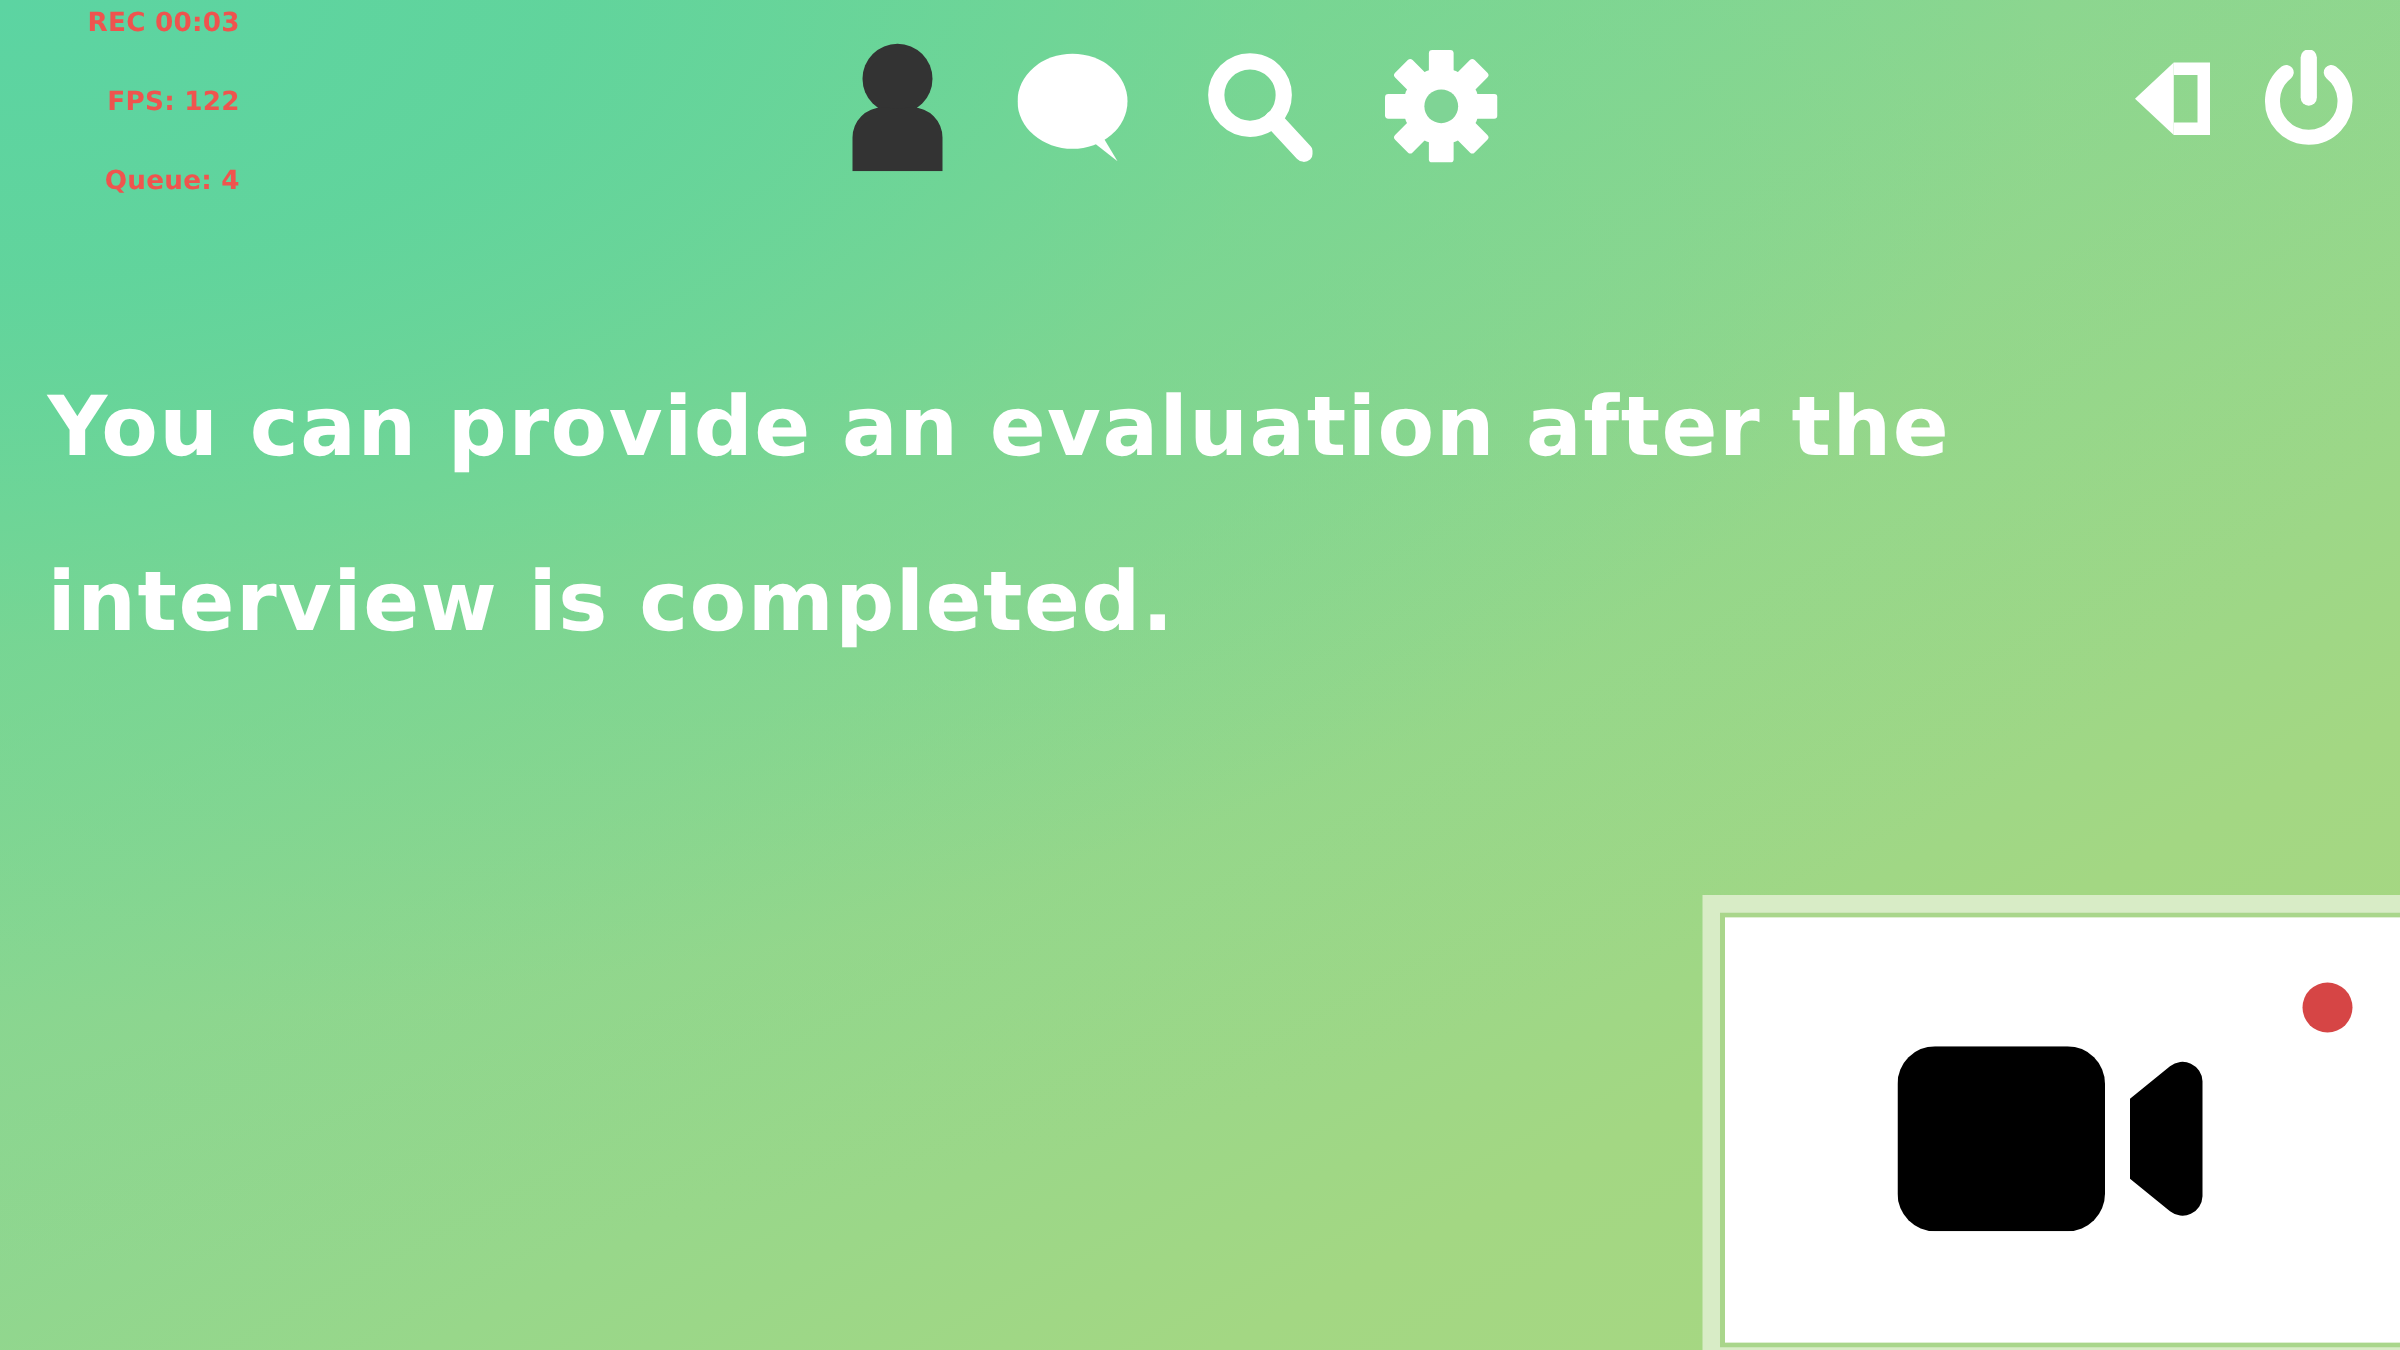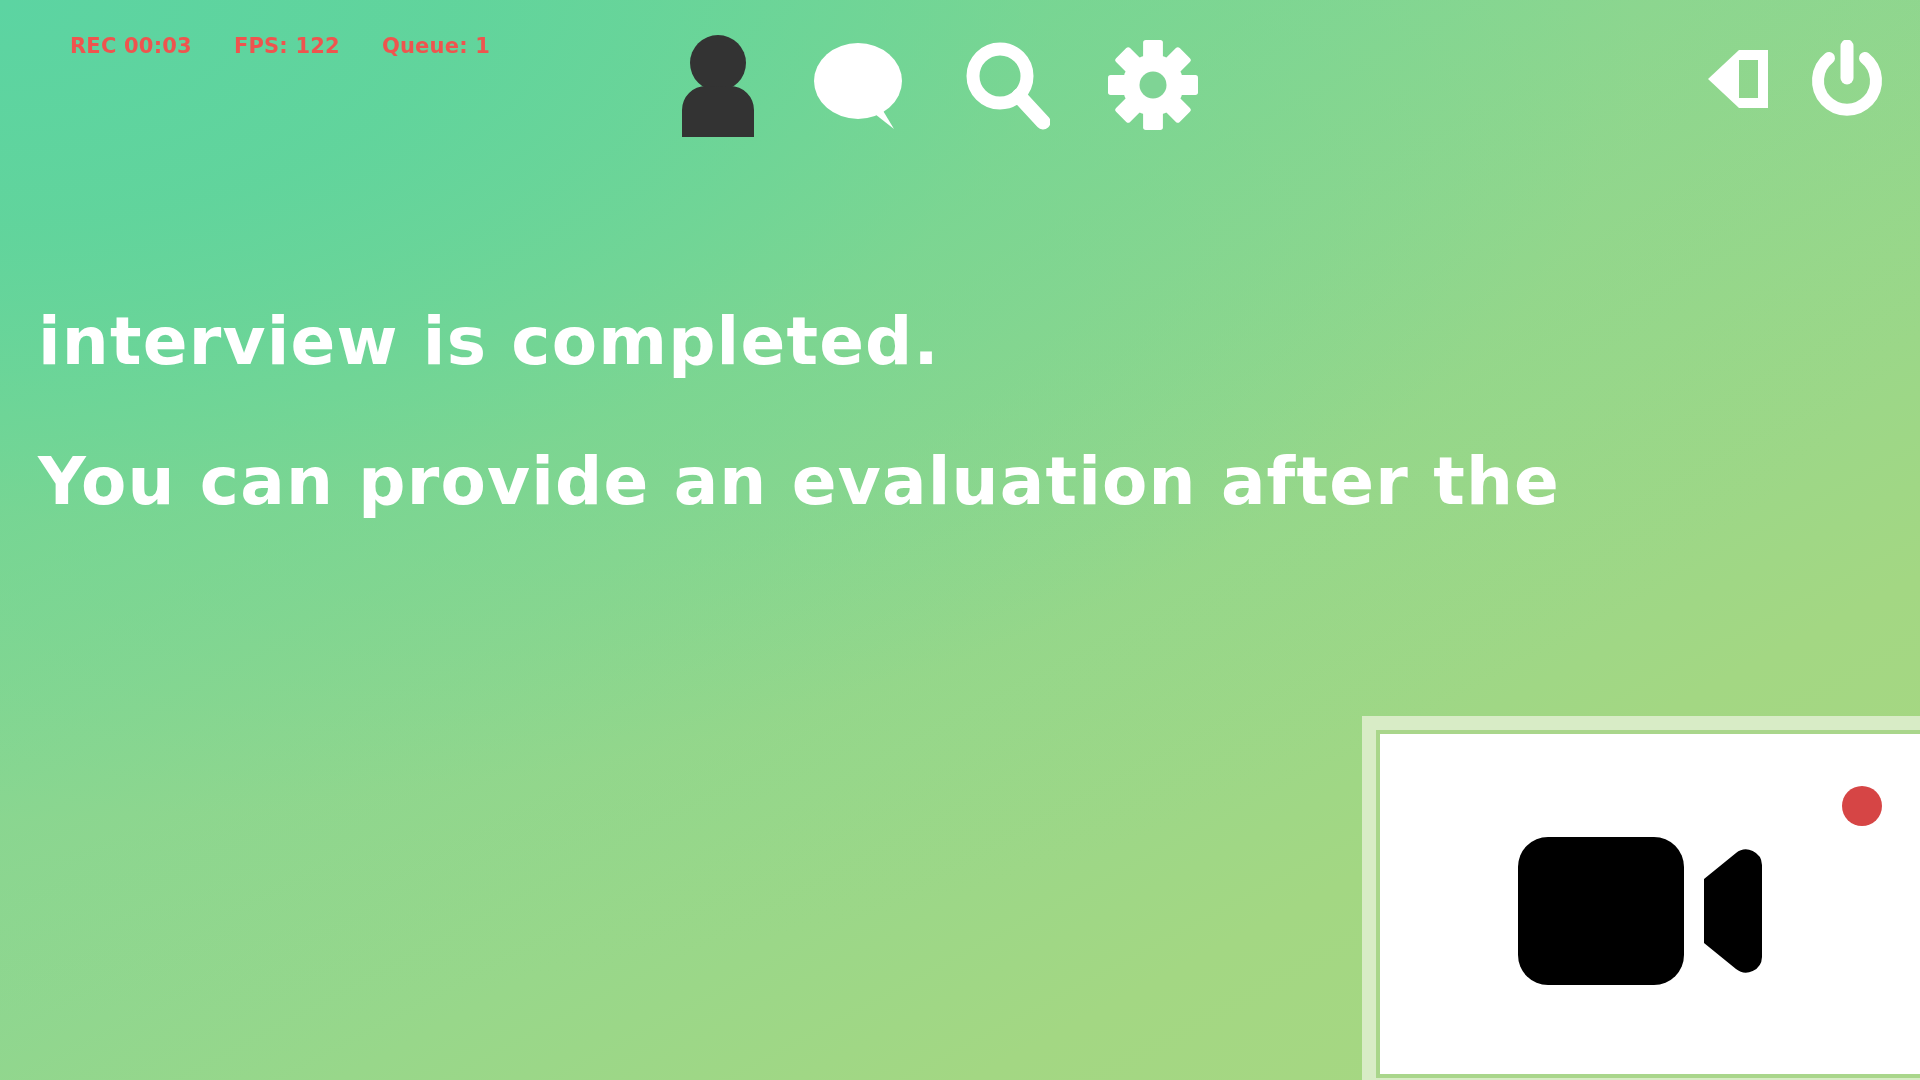--- a/index.html
+++ b/index.html
@@ -33,23 +33,23 @@
          #8ad692 42%,
          #98d78a 60%,
          #a3d783 76%,
          #a9d781 100%);
   }
 
   
   .hud {
     position: absolute;
     left: 70px;
-    top: 36px;
+    top: 8px;
     display: flex;
-    flex-direction: row;
+    flex-direction: column;
     gap: 42px;
     z-index: 6;
     align-items: flex-end;
   }
   .hud-line {
     font-family: "DejaVu Sans", "Liberation Sans", sans-serif;
     font-size: 21px;
     font-weight: bold;
     color: #ef544e;
     letter-spacing: 0.2px;
@@ -151,21 +151,21 @@
   }
 </style>
 </head>
 <body>
 
 <div id="stage">
 
   <div class="hud">
     <div class="hud-line">REC 00:03</div>
     <div class="hud-line">FPS: 122</div>
-    <div class="hud-line">Queue: 1</div>
+    <div class="hud-line">Queue: 4</div>
   </div>
 
   <div class="iconbar">
 
     <span class="icon-btn">
       <svg width="76" height="104" viewBox="0 0 76 104" xmlns="http://www.w3.org/2000/svg" aria-hidden="true">
         <circle cx="38" cy="30" r="28" fill="#333333"></circle>
         <path d="M2 104 V77 a24 24 0 0 1 24-24 h4 a22 14 0 0 0 16 0 h4 a24 24 0 0 1 24 24 V104 Z" fill="#333333"></path>
       </svg>
     </span>
@@ -216,22 +216,22 @@
     <span class="icon-btn">
       <svg width="74" height="78" viewBox="0 0 74 78" xmlns="http://www.w3.org/2000/svg" aria-hidden="true">
         <path d="M19 18 a29 29 0 1 0 36 0" fill="none" stroke="#ffffff" stroke-width="12" stroke-linecap="round"></path>
         <line x1="37" y1="6" x2="37" y2="38" stroke="#ffffff" stroke-width="13" stroke-linecap="round"></line>
       </svg>
     </span>
 
   </div>
 
   <div class="caption">
+    <div class="caption-line">You can provide an evaluation after the</div>
     <div class="caption-line">interview is completed.</div>
-    <div class="caption-line">You can provide an evaluation after the</div>
   </div>
 
   <div class="video-panel">
     <div class="video-panel-inner">
       <div class="video-feed">
 
         <span class="cam-glyph">
           <svg width="264" height="148" viewBox="0 0 264 148" xmlns="http://www.w3.org/2000/svg" aria-hidden="true">
             <rect x="0" y="0" width="166" height="148" rx="30" fill="#000000"></rect>
             <path d="M186 42 L218 16 a16 16 0 0 1 26 12 V120 a16 16 0 0 1 -26 12 L186 106 Z" fill="#000000"></path>

